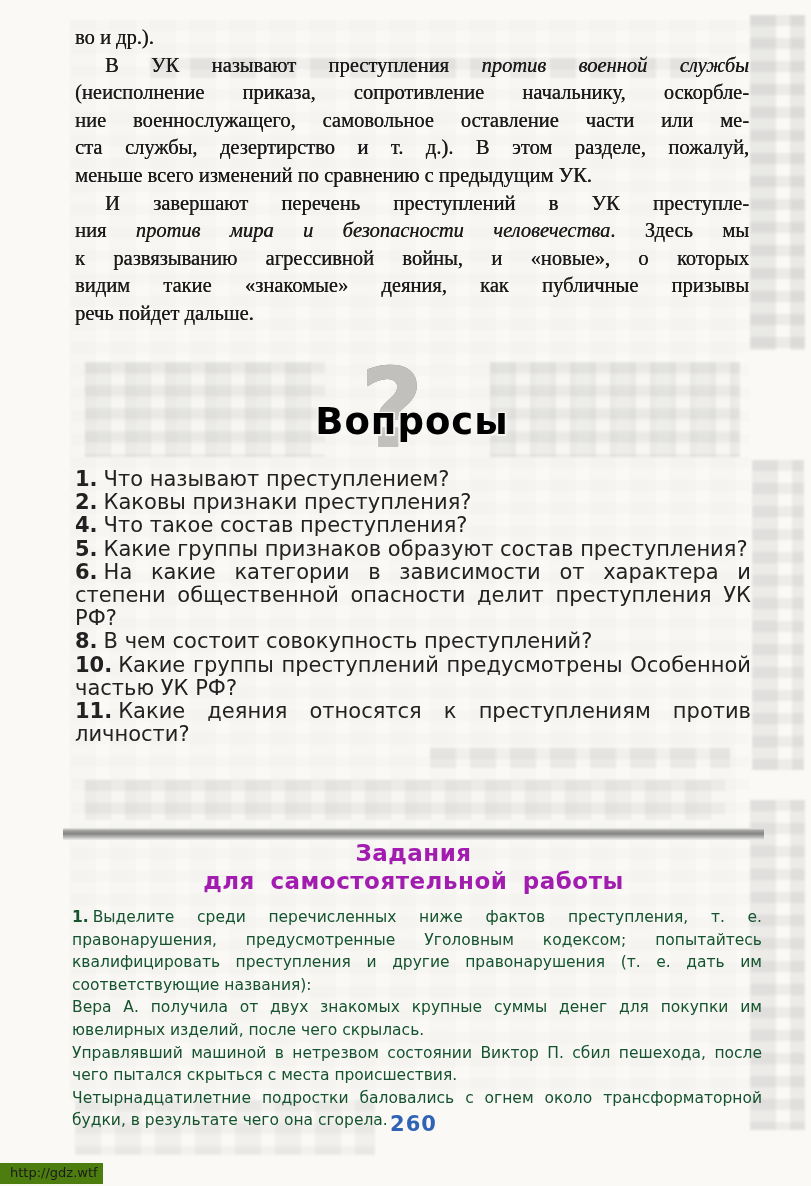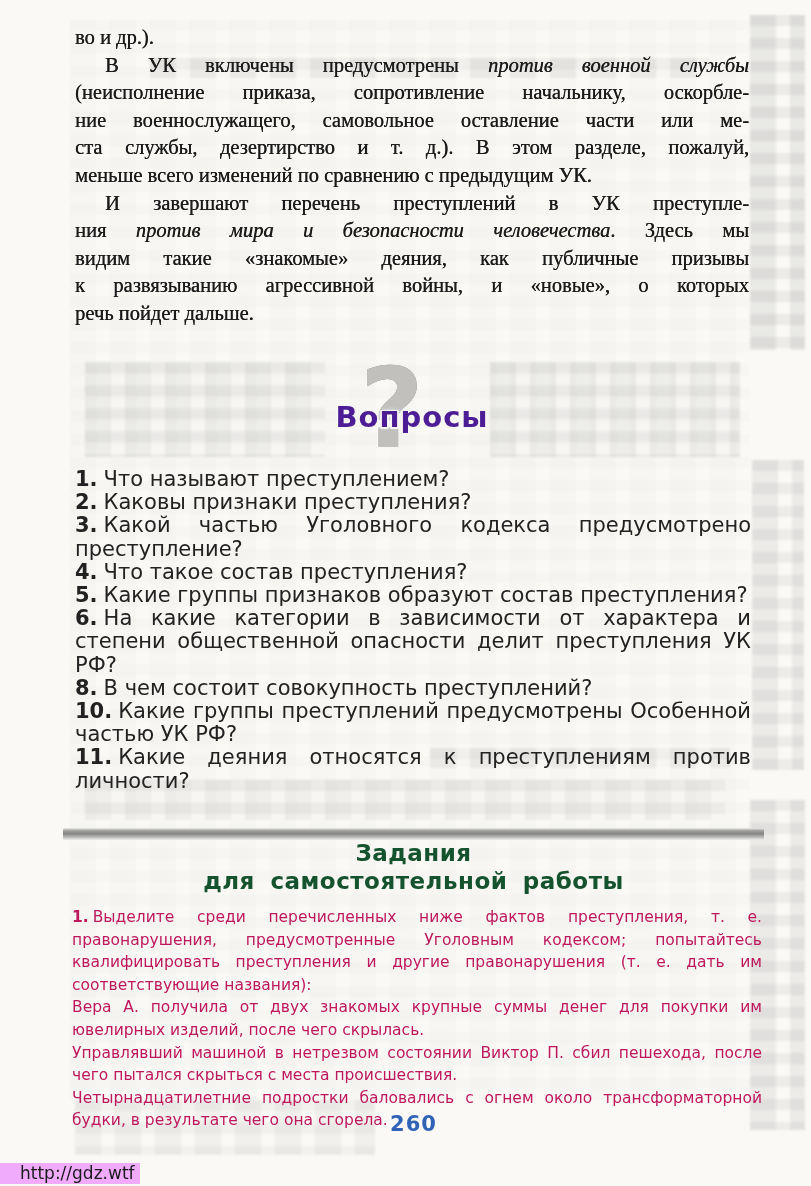--- a/index.html
+++ b/index.html
@@ -31,58 +31,58 @@
     position:absolute;left:0;right:0;top:0;text-align:center;
     font-weight:bold;font-size:110px;line-height:106px;letter-spacing:-40px;
     text-indent:-40px;
   }
   .mark{display:inline-block;}
   .mark.m1{color:#a9a9a7;}
   .mark.m2{color:#c1c0bd;position:relative;z-index:1;}
   .mark.m3{color:#9d9d9b;position:relative;z-index:0;}
   .q-heading{
     position:absolute;left:0;right:0;top:44px;z-index:2;text-align:center;
-    font-size:29px;font-weight:bold;color:#4c1d95;letter-spacing:1px;
+    font-size:37px;font-weight:bold;color:#000000;letter-spacing:1px;
     text-shadow:-1.5px -1.5px 0 #f7f6f2,1.5px -1.5px 0 #f7f6f2,-1.5px 1.5px 0 #f7f6f2,1.5px 1.5px 0 #f7f6f2,0 0 5px #f7f6f2;
   }
   
   .questions-list{
     position:absolute;z-index:1;left:75px;top:468px;width:676px;
     font-size:21px;line-height:23.2px;color:#222;
   }
   .q-item{text-align:justify;}
   .q-num{font-weight:bold;margin-right:6px;}
   
   .section-bar{
     position:absolute;z-index:1;left:63px;top:828px;width:701px;height:12px;
     background:linear-gradient(180deg,#ececea 0%,#a2a2a0 22%,#858583 48%,#bdbdbb 78%,#ededeb 100%);
     border-radius:1px;
   }
   .t-heading{
     position:absolute;z-index:1;left:63px;width:701px;text-align:center;
-    font-size:23px;font-weight:bold;color:#14532d;
+    font-size:23px;font-weight:bold;color:#a21caf;
     letter-spacing:.5px;word-spacing:7px;
   }
   .t-heading.l1{top:840px;}
   .t-heading.l2{top:868px;}
   .tasks-list{
     position:absolute;z-index:1;left:72px;top:906px;width:690px;
-    font-size:15.5px;line-height:22.6px;color:#be185d;
+    font-size:15.5px;line-height:22.6px;color:#14532d;
   }
   .t-par{text-align:justify;}
   .t-num{font-weight:bold;margin-right:4px;}
   
   .page-number{
     position:absolute;z-index:1;left:63px;width:701px;top:1112px;text-align:center;
     font-size:21px;font-weight:bold;color:#2f63b6;letter-spacing:1px;
   }
   .watermark{
     position:absolute;z-index:3;left:0;top:1163px;
-    background:#f0abfc;color:#1a1a1a;font-size:17px;line-height:18px;
-    padding:1px 5px 2px 20px;font-family:"DejaVu Sans",sans-serif;
+    background:#4d7c0f;color:#1a1a1a;font-size:13px;line-height:18px;
+    padding:1px 5px 2px 10px;font-family:"DejaVu Sans",sans-serif;
   }
 </style>
 </head>
 <body>
 
 <div class="page">
 
   <div class="ghost" style="left:750px;top:15px;width:55px;height:335px;opacity:.8;"></div>
   <div class="ghost" style="left:752px;top:460px;width:52px;height:310px;opacity:.7;"></div>
   <div class="ghost" style="left:750px;top:800px;width:55px;height:330px;opacity:.7;"></div>
@@ -92,44 +92,43 @@
   <div class="ghost" style="left:430px;top:748px;width:300px;height:20px;opacity:.5;"></div>
   <div class="ghost" style="left:85px;top:780px;width:640px;height:40px;opacity:.5;"></div>
   <div class="ghost" style="left:75px;top:1100px;width:300px;height:55px;opacity:.45;"></div>
   <div class="ghost" style="left:70px;top:20px;width:680px;height:1080px;opacity:.16;"></div>
 
   <div class="body-text">
       <div class="b-par">
         <div class="b-line last"><span>во и др.).</span></div>
       </div>
       <div class="b-par">
-        <div class="b-line indent"><span>В УК включены предусмотрены </span><i>против военной службы</i></div>
+        <div class="b-line indent"><span>В УК называют преступления </span><i>против военной службы</i></div>
         <div class="b-line"><span>(неисполнение приказа, сопротивление начальнику, оскорбле-</span></div>
         <div class="b-line"><span>ние военнослужащего, самовольное оставление части или ме-</span></div>
         <div class="b-line"><span>ста службы, дезертирство и т. д.). В этом разделе, пожалуй,</span></div>
         <div class="b-line last"><span>меньше всего изменений по сравнению с предыдущим УК.</span></div>
       </div>
       <div class="b-par">
         <div class="b-line indent"><span>И завершают перечень преступлений в УК преступле-</span></div>
         <div class="b-line"><span>ния </span><i>против мира и безопасности человечества</i><span>. Здесь мы</span></div>
+        <div class="b-line"><span>к развязыванию агрессивной войны, и «новые», о которых</span></div>
         <div class="b-line"><span>видим такие «знакомые» деяния, как публичные призывы</span></div>
-        <div class="b-line"><span>к развязыванию агрессивной войны, и «новые», о которых</span></div>
         <div class="b-line last"><span>речь пойдет дальше.</span></div>
       </div>
     </div>
 
   <div class="q-logo">
     <div class="marks"><span class="mark m1">?</span><span class="mark m2">?</span><span class="mark m3">?</span></div>
     <div class="q-heading">Вопросы</div>
   </div>
 
   <div class="questions-list">
       <div class="q-item"><span class="q-num">1.</span><span class="q-text">Что называют преступлением?</span></div>
       <div class="q-item"><span class="q-num">2.</span><span class="q-text">Каковы признаки преступления?</span></div>
-      <div class="q-item"><span class="q-num">3.</span><span class="q-text">Какой частью Уголовного кодекса предусмотрено преступление?</span></div>
       <div class="q-item"><span class="q-num">4.</span><span class="q-text">Что такое состав преступления?</span></div>
       <div class="q-item"><span class="q-num">5.</span><span class="q-text">Какие группы признаков образуют состав преступления?</span></div>
       <div class="q-item"><span class="q-num">6.</span><span class="q-text">На какие категории в зависимости от характера и степени общественной опасности делит преступления УК РФ?</span></div>
       <div class="q-item"><span class="q-num">8.</span><span class="q-text">В чем состоит совокупность преступлений?</span></div>
       <div class="q-item"><span class="q-num">10.</span><span class="q-text">Какие группы преступлений предусмотрены Особенной частью УК РФ?</span></div>
       <div class="q-item"><span class="q-num">11.</span><span class="q-text">Какие деяния относятся к преступлениям против личности?</span></div>
     </div>
 
   <div class="section-bar"></div>
   <div class="t-heading l1">Задания</div>

